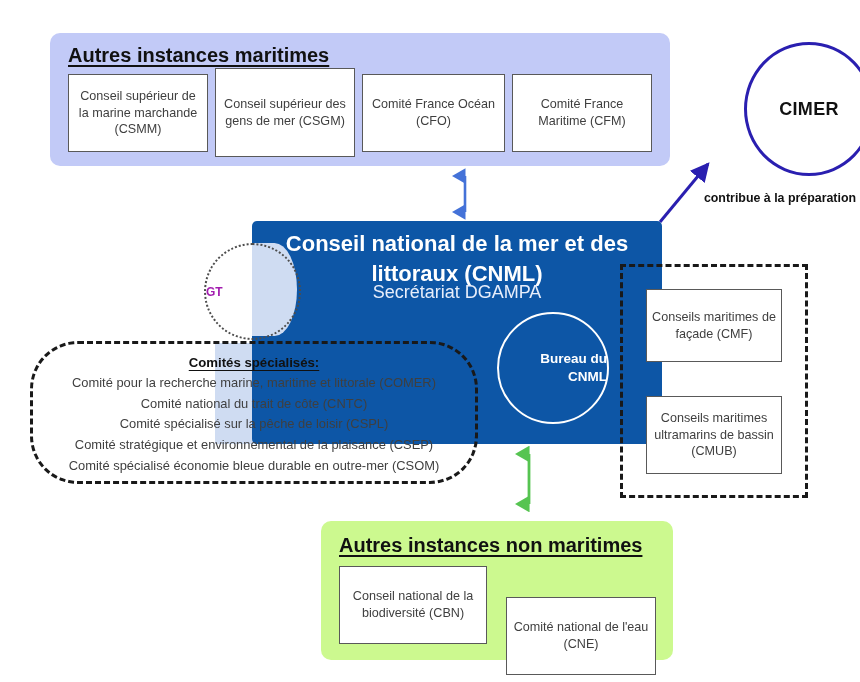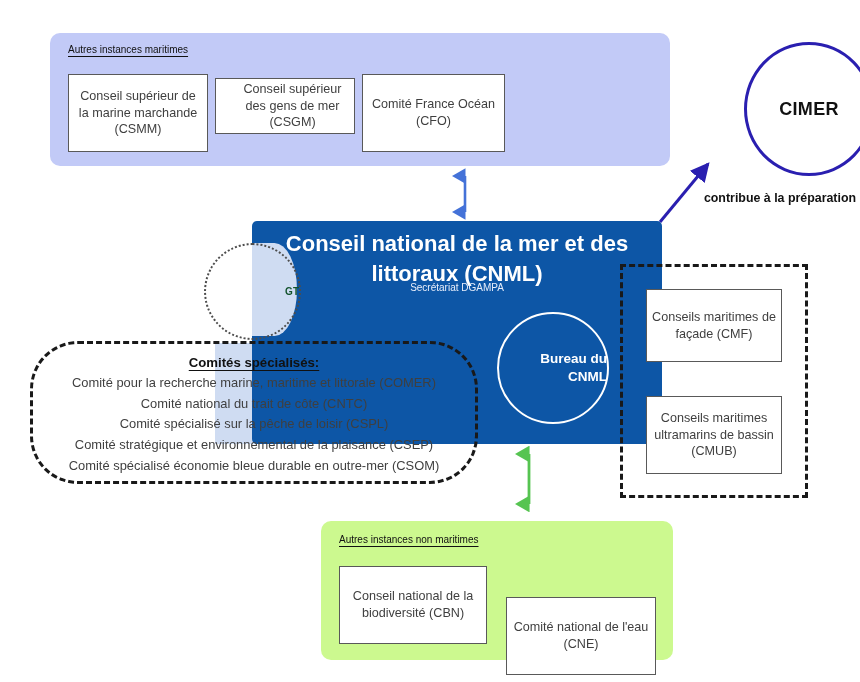--- a/index.html
+++ b/index.html
@@ -9,22 +9,22 @@
     font-family:"Liberation Sans", sans-serif;
     color:#3f3f3f;
     overflow:hidden;
   }
   #stage{position:relative;width:860px;height:682px;}
 
   
   .panel{position:absolute;border-radius:10px;box-sizing:border-box;}
   .panel-title{
     position:absolute;
-    font-weight:normal;
-    font-size:10px;
+    font-weight:bold;
+    font-size:20px;
     color:#111111;
     text-decoration:underline;
     text-underline-offset:3px;
     white-space:nowrap;
   }
   .wbox{
     position:absolute;
     background:#ffffff;
     border:1px solid #595959;
     box-sizing:border-box;
@@ -70,30 +70,30 @@
     background:#cfdcf2;
   }
   #cnml-title{
     position:absolute;left:262px;top:229px;width:390px;
     text-align:center;color:#ffffff;font-weight:bold;
     font-size:22px;line-height:1.35;
   }
   #cnml-sub{
     position:absolute;left:262px;top:282px;width:390px;
     text-align:center;color:#e8eefb;font-weight:normal;
-    font-size:10px;
+    font-size:18px;
   }
 
   
   #gt-circle{
     position:absolute;left:204px;top:243px;width:93px;height:93px;
     border:2.5px dotted #4d4d4d;border-radius:50%;
     background:transparent;
-    display:flex;align-items:center;justify-content:flex-end;
-    font-weight:bold;font-size:10px;color:#14532d;
+    display:flex;align-items:center;justify-content:flex-start;
+    font-weight:bold;font-size:12px;color:#a21caf;
   }
   #gt-left-fill{
     position:absolute;left:204px;top:243px;width:48px;height:93px;
     background:#ffffff;border-radius:50% 0 0 50%;
   }
   #gt-right-fill{
     position:absolute;left:252px;top:243px;width:45px;height:93px;
     background:#cfdcf2;border-radius:0 50% 50% 0;
   }
 
@@ -143,39 +143,40 @@
   }
 
   
   svg.arrow{position:absolute;overflow:visible;}
   #arrow-top{left:452px;top:170px;}
   #arrow-bottom{left:516px;top:446px;}
   #arrow-cimer{left:660px;top:160px;}
 
   
   #b-csmm{left:68px;top:74px;width:140px;height:78px;}
-  #b-csgm{left:215px;top:78px;width:140px;height:56px;padding-left:20px;}
+  #b-csgm{left:215px;top:68px;width:140px;height:89px;}
   #b-cfo {left:362px;top:74px;width:143px;height:78px;}
   #b-cfm {left:512px;top:74px;width:140px;height:78px;}
 
   
   #b-cbn{left:339px;top:566px;width:148px;height:78px;}
   #b-cne{left:506px;top:566px;width:150px;height:78px;margin-top:31px;}
 </style>
 </head>
 <body>
 
 <div id="stage">
 
   <div class="panel" id="maritimes"></div>
   <div class="panel-title" id="maritimes-title">Autres instances maritimes</div>
 
   <div class="wbox" id="b-csmm">Conseil supérieur de la marine marchande (CSMM)</div>
   <div class="wbox" id="b-csgm">Conseil supérieur des gens de mer (CSGM)</div>
   <div class="wbox" id="b-cfo">Comité France Océan (CFO)</div>
+  <div class="wbox" id="b-cfm">Comité France Maritime (CFM)</div>
 
   <div id="cimer">
     <span>CIMER</span>
   </div>
   <div id="cimer-label">contribue à la préparation</div>
 
   <svg class="arrow" id="arrow-cimer" width="80" height="70">
     <defs>
       <marker id="mk-navy" markerWidth="7" markerHeight="7" refX="5.6" refY="3.2" orient="auto" markerUnits="strokeWidth">
         <path d="M0,0 L6.4,3.2 L0,6.4 z" fill="#2a1fb0"></path>

